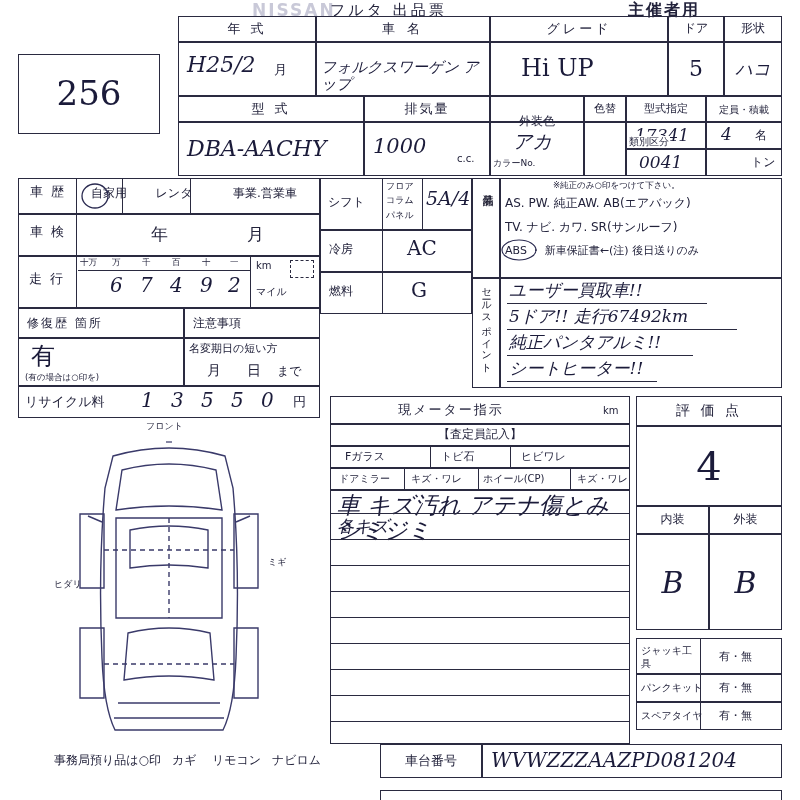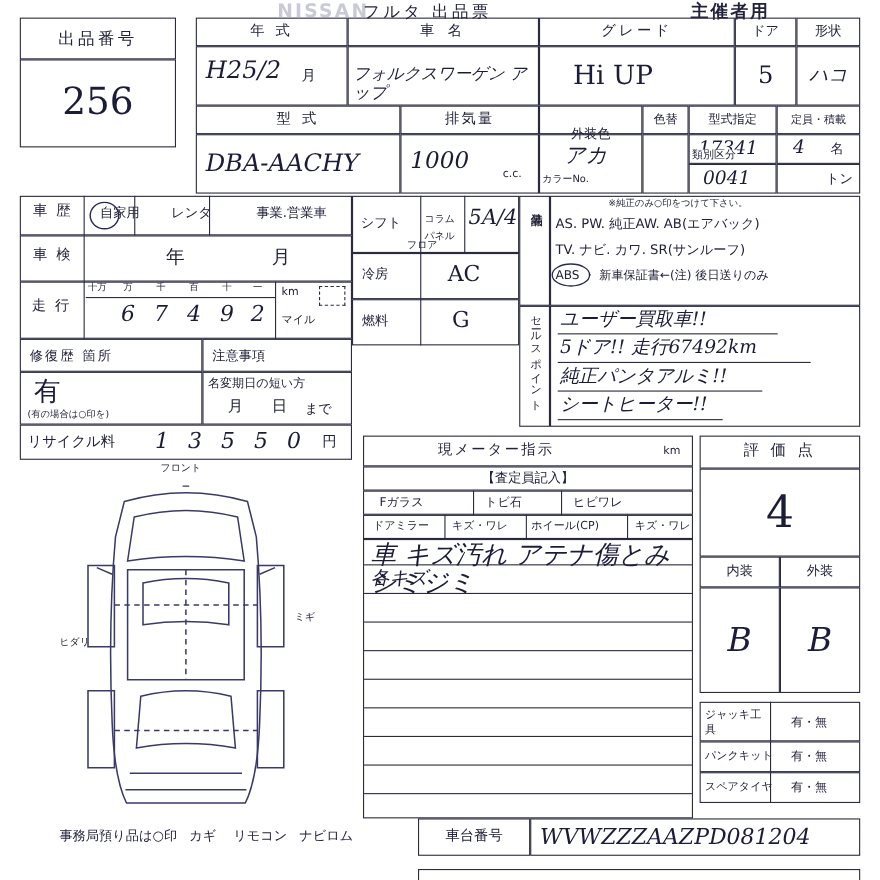--- a/index.html
+++ b/index.html
@@ -23,23 +23,20 @@
 </style>
 </head>
 <body>
 
 <div class="sheet">
 
   <div class="lbl" style="left:252px;top:1px;width:120px;font-weight:bold;font-size:17px;letter-spacing:2px;color:#c9c9d8;">NISSAN</div>
   <div class="lbl" style="left:330px;top:2px;width:230px;font-size:15px;letter-spacing:3px;">フルタ 出品票</div>
   <div class="lbl" style="left:628px;top:1px;width:140px;font-size:16px;font-weight:bold;letter-spacing:2px;">主催者用</div>
 
-  <div class="bx" style="left:18px;top:16px;width:142px;height:38px;">
-    <div class="lbl ctr" style="left:0;top:0;width:140px;height:36px;font-size:15px;letter-spacing:3px;">出品番号</div>
-  </div>
   <div class="bx" style="left:18px;top:54px;width:142px;height:80px;">
     <div class="lbl ctr hand" style="left:0;top:0;width:140px;height:78px;font-size:34px;font-style:normal;">256</div>
   </div>
 
   <div class="bx" style="left:178px;top:16px;width:138px;height:26px;">
     <div class="lbl ctr" style="left:0;top:0;width:136px;height:24px;font-size:13px;letter-spacing:3px;">年 式</div>
   </div>
   <div class="bx" style="left:316px;top:16px;width:174px;height:26px;">
     <div class="lbl ctr" style="left:0;top:0;width:172px;height:24px;font-size:13px;letter-spacing:4px;">車 名</div>
   </div>
@@ -182,21 +179,21 @@
     <div class="lbl hand" style="left:152px;top:2px;font-size:20px;">3</div>
     <div class="lbl hand" style="left:182px;top:2px;font-size:20px;">5</div>
     <div class="lbl hand" style="left:212px;top:2px;font-size:20px;">5</div>
     <div class="lbl hand" style="left:242px;top:2px;font-size:20px;">0</div>
     <div class="lbl" style="left:274px;top:8px;font-size:13px;">円</div>
   </div>
 
   <div class="bx" style="left:320px;top:178px;width:152px;height:52px;"></div>
   <div class="lbl" style="left:328px;top:196px;font-size:12px;">シフト</div>
   <div class="vline" style="left:382px;top:178px;height:52px;"></div>
-  <div class="lbl" style="left:370px;top:182px;font-size:9px;margin-top:37px;">フロア</div>
+  <div class="lbl" style="left:386px;top:182px;font-size:9px;">フロア</div>
   <div class="lbl" style="left:386px;top:196px;font-size:9px;">コラム</div>
   <div class="lbl" style="left:386px;top:211px;font-size:9px;">パネル</div>
   <div class="vline" style="left:422px;top:178px;height:52px;"></div>
   <div class="lbl hand" style="left:426px;top:188px;font-size:19px;">5A/4</div>
 
   <div class="bx" style="left:320px;top:230px;width:152px;height:42px;">
     <div class="lbl" style="left:8px;top:12px;font-size:12px;">冷房</div>
     <div class="lbl hand" style="left:86px;top:6px;font-size:20px;font-style:normal;">AC</div>
   </div>
   <div class="vline" style="left:382px;top:230px;height:42px;"></div>

